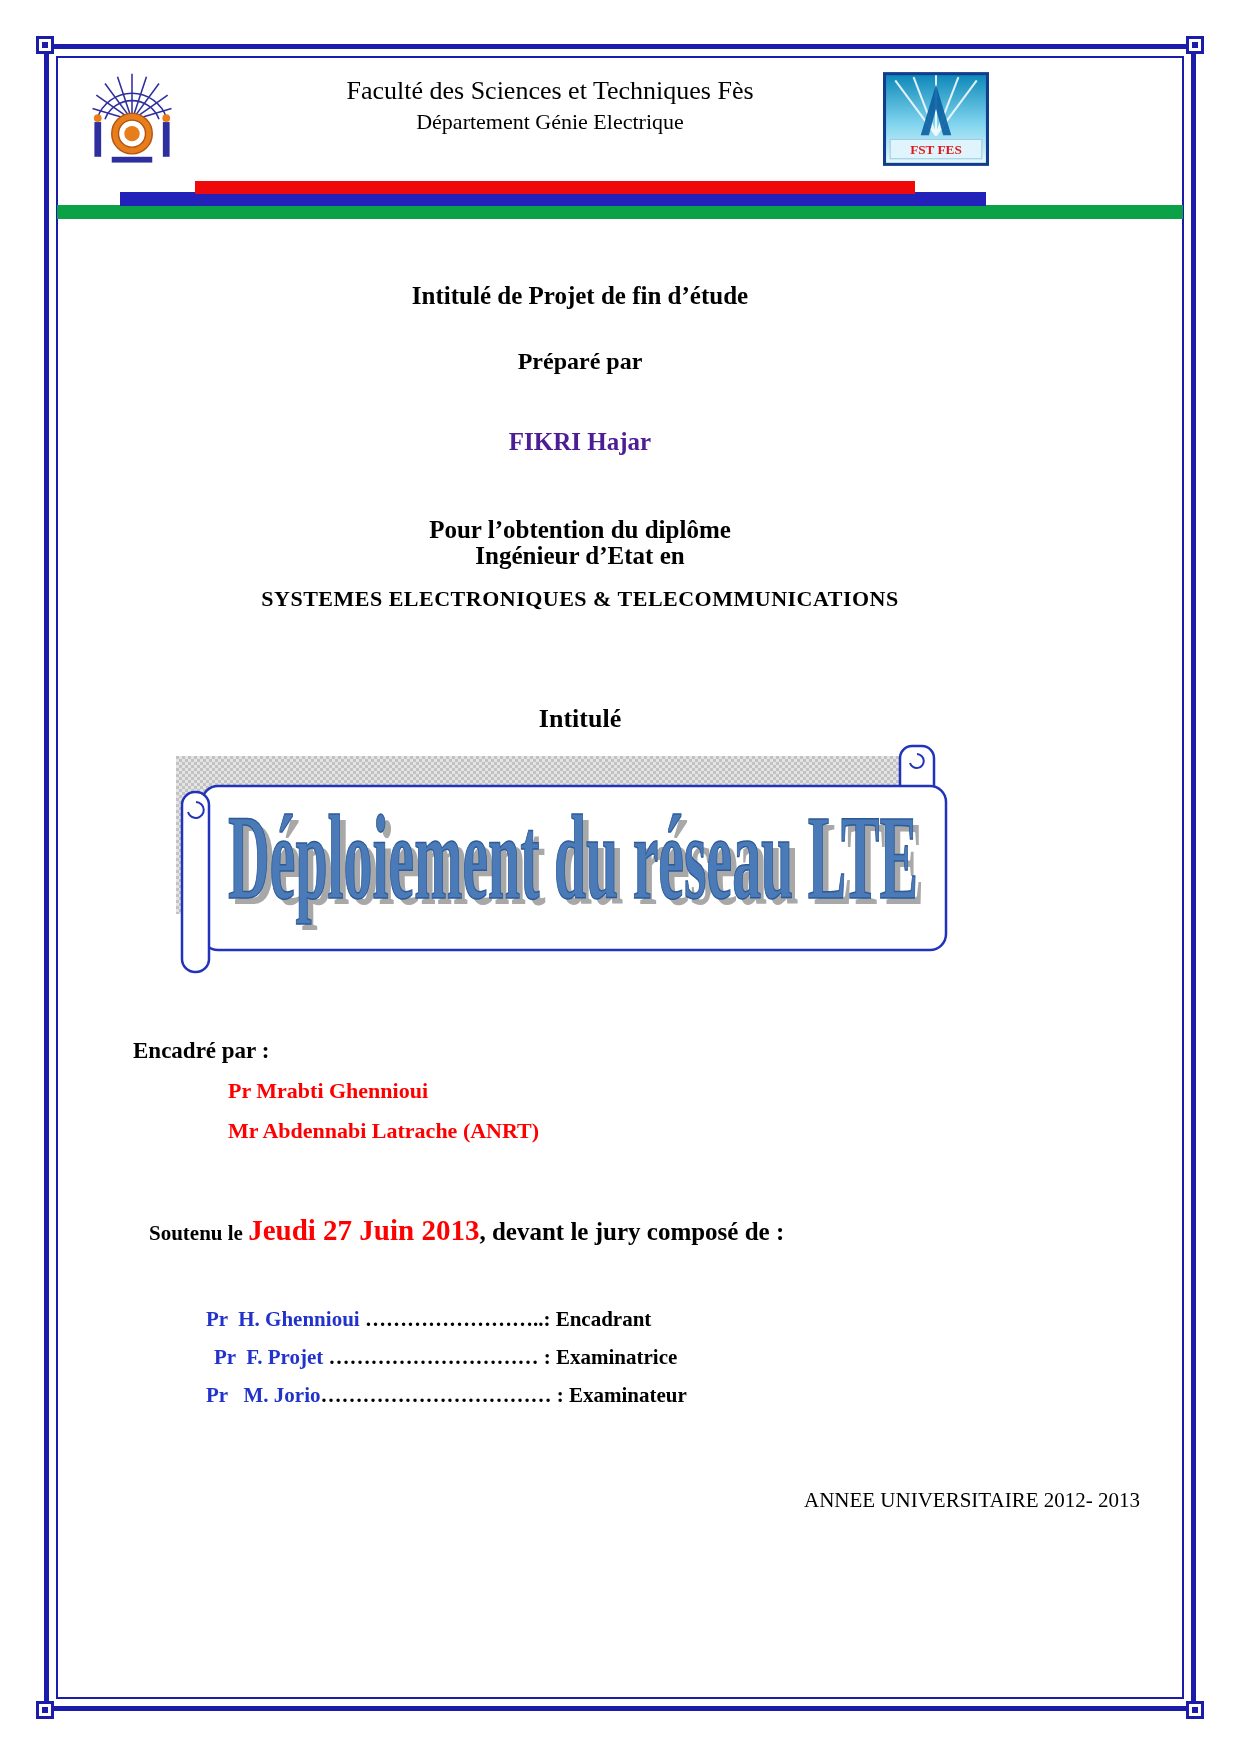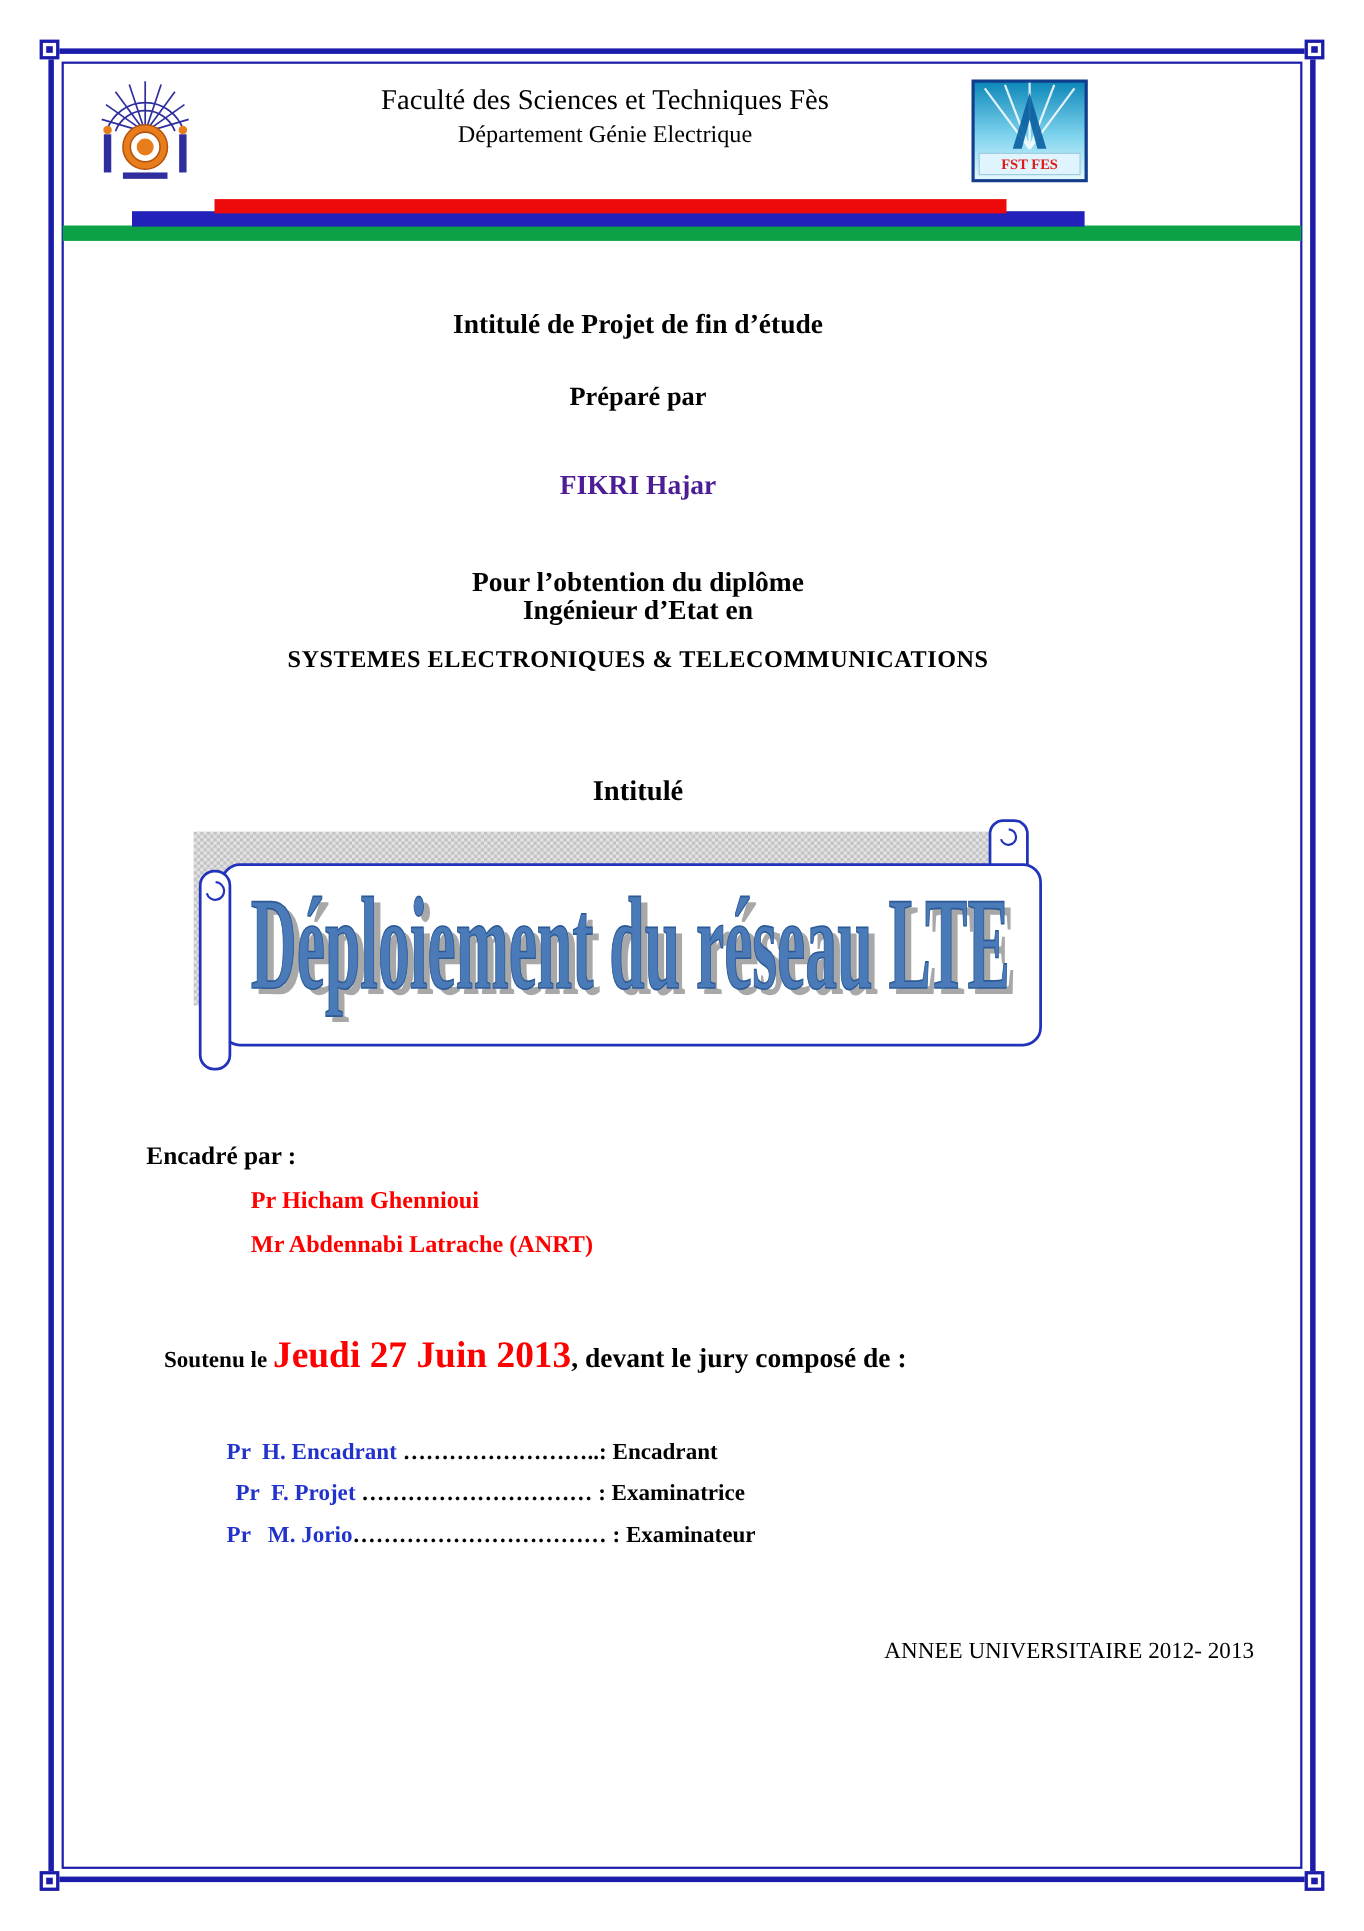--- a/index.html
+++ b/index.html
@@ -44,21 +44,21 @@
   
   .banner { left:170px; top:744px; width:795px; height:240px; }
 
   
   .t-encadre { left:133px; top:1038px; font-size:23px; font-weight:bold; }
   .t-sup1 { left:228px; top:1078px; font-size:22px; font-weight:bold; color:#ff0000; }
   .t-sup2 { left:228px; top:1118px; font-size:22px; font-weight:bold; color:#ff0000; }
 
   .t-defense { left:133px; top:1196px; font-weight:bold; white-space:pre; }
   .t-defense .pfx { font-size:21px; }
-  .t-defense .date { font-size:34px; color:#ff0000; }
+  .t-defense .date { font-size:29px; color:#ff0000; }
   .t-defense .sfx { font-size:25px;text-align:right; }
 
   .jury-line { left:185px; font-size:21px; font-weight:bold; white-space:pre; }
   .jury-line .jname { color:#2233cc; }
   .j1 { top:1282px; } .j2 { top:1320px; left:193px; } .j3 { top:1358px; }
 
   .t-footer { top:1488px; font-size:21px;text-align:right; }
 </style>
 </head>
 <body>
@@ -157,29 +157,29 @@
 
       <rect x="12" y="48" width="27" height="180" rx="13" fill="#ffffff" stroke="#2233bb" stroke-width="2.5"></rect>
       <path d="M26 58 a8 8 0 1 1 -8 10" fill="none" stroke="#2233bb" stroke-width="2"></path>
 
       <text x="64" y="160" textLength="690" lengthAdjust="spacingAndGlyphs" font-size="120" font-weight="bold" font-family="Liberation Serif, serif" fill="#a8a8a8">Déploiement du réseau LTE</text>
       <text x="58" y="154" textLength="690" lengthAdjust="spacingAndGlyphs" font-size="120" font-weight="bold" font-family="Liberation Serif, serif" fill="#4a7ab8" stroke="#2c5a96" stroke-width="1.5">Déploiement du réseau LTE</text>
     </svg>
   </div>
 
   <div class="abs t-encadre">Encadré par :</div>
-  <div class="abs t-sup1">Pr Hicham Ghennioui</div>
+  <div class="abs t-sup1">Pr Mrabti Ghennioui</div>
   <div class="abs t-sup2">Mr Abdennabi Latrache (ANRT)</div>
 
   <div class="abs t-defense">
     <span class="pfx">Soutenu le </span><span class="date">Jeudi 27 Juin 2013</span><span class="sfx">, devant le jury composé de :</span>
   </div>
 
   <div class="abs jury-line j1">
-    <span class="jname">Pr  H. Encadrant </span><span>……………………..</span><span>: Encadrant</span>
+    <span class="jname">Pr  H. Ghennioui </span><span>……………………..</span><span>: Encadrant</span>
   </div>
   <div class="abs jury-line j2">
     <span class="jname">Pr  F. Projet </span><span>…………………………</span><span> : Examinatrice</span>
   </div>
   <div class="abs jury-line j3">
     <span class="jname">Pr   M. Jorio</span><span>……………………………</span><span> : Examinateur</span>
   </div>
 
   <div class="abs centered t-footer">ANNEE UNIVERSITAIRE 2012- 2013</div>
 

